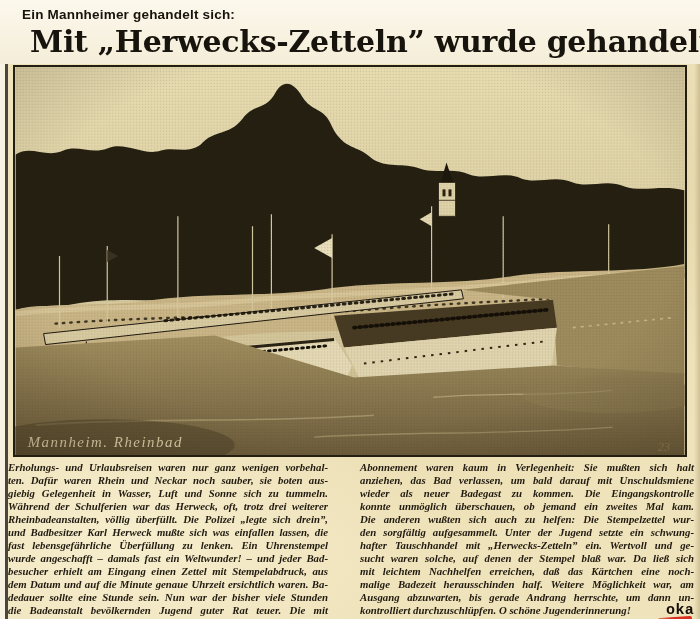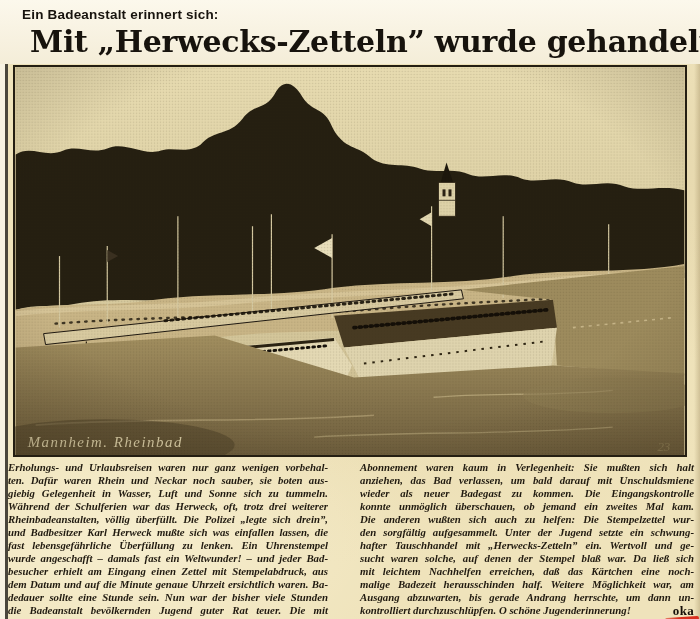--- a/index.html
+++ b/index.html
@@ -44,38 +44,38 @@
     font-style:italic;font-weight:700;font-size:10.8px;line-height:13px;
     text-align:justify;text-align-last:justify;-moz-text-align-last:justify;
   }
   .col1{width:338px;}
   .col2{width:334px;margin-left:8px;}
   .last-line{
     display:flex;justify-content:space-between;align-items:center;
     font-style:italic;font-weight:700;font-size:10.8px;line-height:13px;
   }
   .sig-wrap{position:relative;font-style:normal;font-weight:bold;
-    font-family:Liberation Serif, serif;font-size:13px;letter-spacing:.3px;color:#150f08;}
+    font-family:Liberation Mono, monospace;font-size:15px;letter-spacing:.3px;color:#150f08;}
   .sig-underline{
     position:absolute;left:-8px;bottom:-4px;width:34px;height:4px;border-radius:3px;
     background:linear-gradient(to right, rgba(217,48,31,.55), #d9301f 40%);
     transform:rotate(-4deg);
   }
 </style>
 </head>
 <body>
 
 <div class="page">
 
   <div class="edge-left2"></div>
   <div class="edge-left"></div>
   <div class="edge-right"></div>
 
   <div class="masthead">
-    <div class="kicker">Ein Badeanstalt erinnert sich:</div>
+    <div class="kicker">Ein Mannheimer gehandelt sich:</div>
     <div class="headline">Mit „Herwecks-Zetteln” wurde gehandelt</div>
   </div>
 
   <div class="photo-frame">
     <svg width="670" height="388" viewBox="0 0 672 390">
       <defs>
         <linearGradient id="sky" x1="0" y1="0" x2="0" y2="1">
           <stop offset="0" stop-color="#e7dbb0"></stop>
           <stop offset="0.5" stop-color="#dbcea2"></stop>
           <stop offset="1" stop-color="#c9ba8e"></stop>

